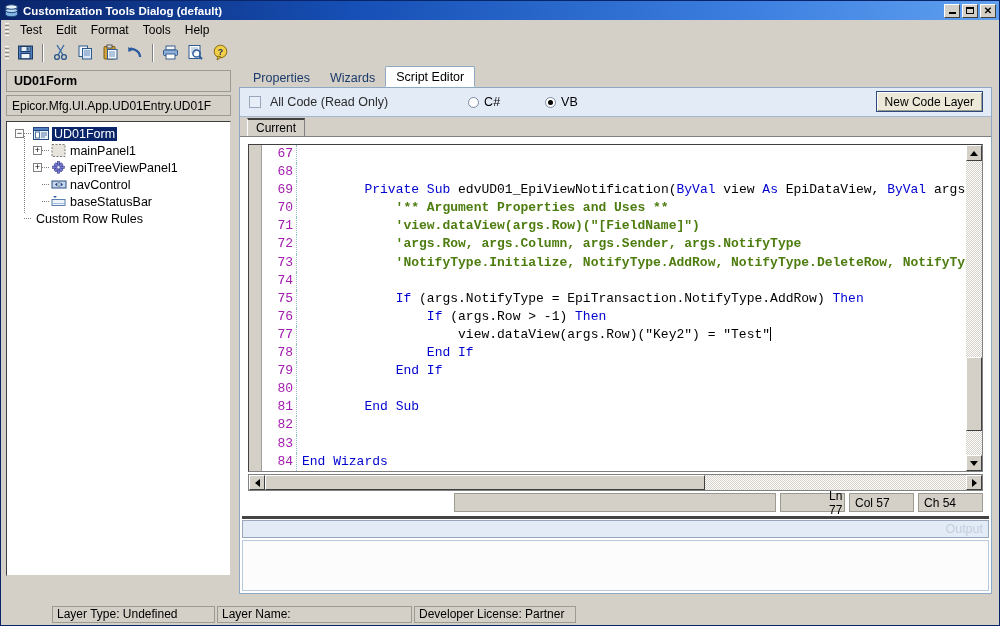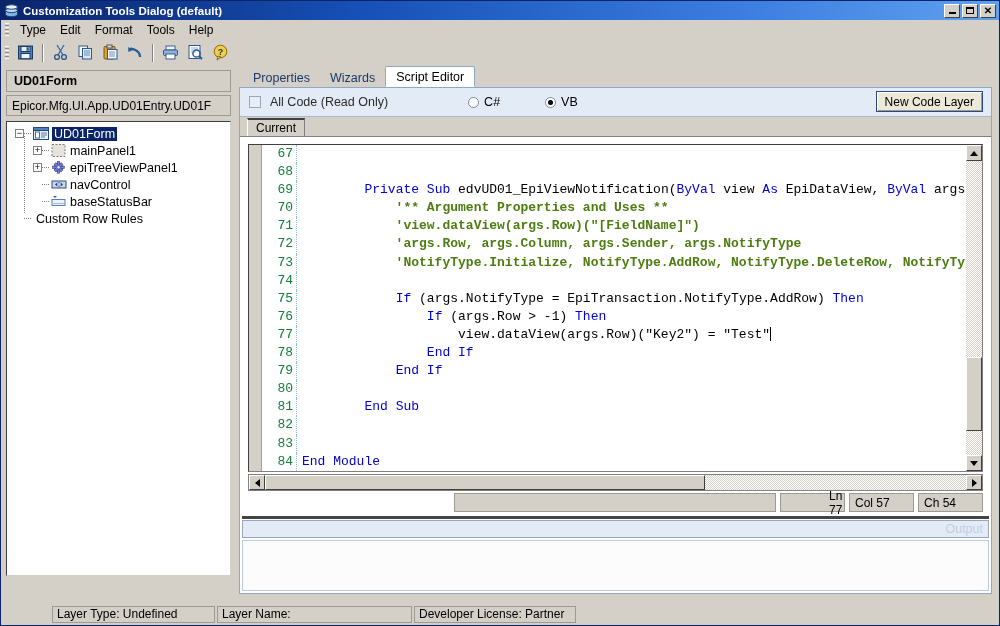--- a/index.html
+++ b/index.html
@@ -127,21 +127,21 @@
   .editor-wrap{
     position:absolute;left:8px;right:8px;top:56px;height:328px;
     background:#fff;border:1px solid #808080;
     border-top-color:#404040;border-left-color:#404040;box-sizing:border-box;
     display:flex;overflow:hidden;
   }
   .gutter-left{width:12px;background:#d4d0c8;flex:none;border-right:1px solid #a0a0a0;}
   .codearea{flex:1;position:relative;overflow:hidden;background:#fff;}
   .codeline{height:18.1px;white-space:pre;font-family:"Liberation Mono","DejaVu Sans Mono",monospace;
             font-size:13px;line-height:18.1px;display:flex;}
-  .lnum{width:34px;text-align:right;color:#15803d;flex:none;padding-right:3px;
+  .lnum{width:34px;text-align:right;color:#a21caf;flex:none;padding-right:3px;
         box-sizing:border-box;}
   .lsep{border-left:1px dotted #8fbcbc;width:1px;flex:none;margin-right:0px;}
   .ctext{padding-left:4px;color:#000;}
   .kw{color:#0000d0;}
   .cm{color:#4d7c0f;font-weight:bold;}
   .st{color:#000;}
   .vscroll{
     width:16px;flex:none;background:#d4d0c8;position:relative;
     background-image:repeating-conic-gradient(#fff 0% 25%, #d4d0c8 0% 50%);
     background-size:2px 2px;
@@ -218,21 +218,21 @@
           <i></i>
         </div>
       <div class="win-btn wb-close">
           <i>✕</i>
         </div>
     </div>
   </div>
 
   <div class="menubar">
     <div class="grip"></div>
-    <div class="menu-item">Type</div>
+    <div class="menu-item">Test</div>
     <div class="menu-item">Edit</div>
     <div class="menu-item">Format</div>
     <div class="menu-item">Tools</div>
     <div class="menu-item">Help</div>
   </div>
 
   <div class="toolbar">
     <div class="grip"></div>
 
     <div class="tb-btn">
@@ -429,21 +429,21 @@
               <div class="codeline"><span class="lnum">74</span><span class="lsep"></span><span class="ctext"></span></div>
               <div class="codeline"><span class="lnum">75</span><span class="lsep"></span><span class="ctext"><span class="st">            </span><span class="kw">If</span><span class="st"> (args.NotifyType = EpiTransaction.NotifyType.AddRow) </span><span class="kw">Then</span></span></div>
               <div class="codeline"><span class="lnum">76</span><span class="lsep"></span><span class="ctext"><span class="st">                </span><span class="kw">If</span><span class="st"> (args.Row &gt; -1) </span><span class="kw">Then</span></span></div>
               <div class="codeline"><span class="lnum">77</span><span class="lsep"></span><span class="ctext"><span class="st">                    view.dataView(args.Row)("Key2") = "Test"</span><span class="cursor-caret"></span></span></div>
               <div class="codeline"><span class="lnum">78</span><span class="lsep"></span><span class="ctext"><span class="st">                </span><span class="kw">End If</span></span></div>
               <div class="codeline"><span class="lnum">79</span><span class="lsep"></span><span class="ctext"><span class="st">            </span><span class="kw">End If</span></span></div>
               <div class="codeline"><span class="lnum">80</span><span class="lsep"></span><span class="ctext"></span></div>
               <div class="codeline"><span class="lnum">81</span><span class="lsep"></span><span class="ctext"><span class="st">        </span><span class="kw">End Sub</span></span></div>
               <div class="codeline"><span class="lnum">82</span><span class="lsep"></span><span class="ctext"></span></div>
               <div class="codeline"><span class="lnum">83</span><span class="lsep"></span><span class="ctext"></span></div>
-              <div class="codeline"><span class="lnum">84</span><span class="lsep"></span><span class="ctext"><span class="kw">End Module</span></span></div>
+              <div class="codeline"><span class="lnum">84</span><span class="lsep"></span><span class="ctext"><span class="kw">End Wizards</span></span></div>
             </div>
           <div class="vscroll">
             <div class="sbtn" style="top:0;">
               <div class="arrow arr-up"></div>
             </div>
             <div class="sthumb" style="top:212px;height:74px;"></div>
             <div class="sbtn" style="bottom:0;top:auto;">
               <div class="arrow arr-dn"></div>
             </div>
           </div>

